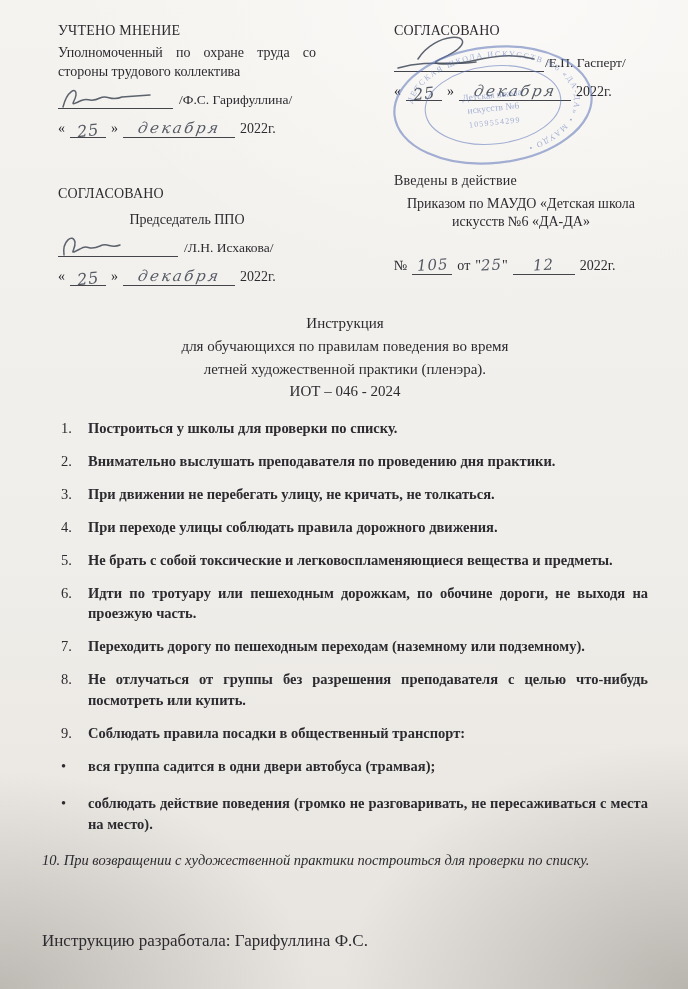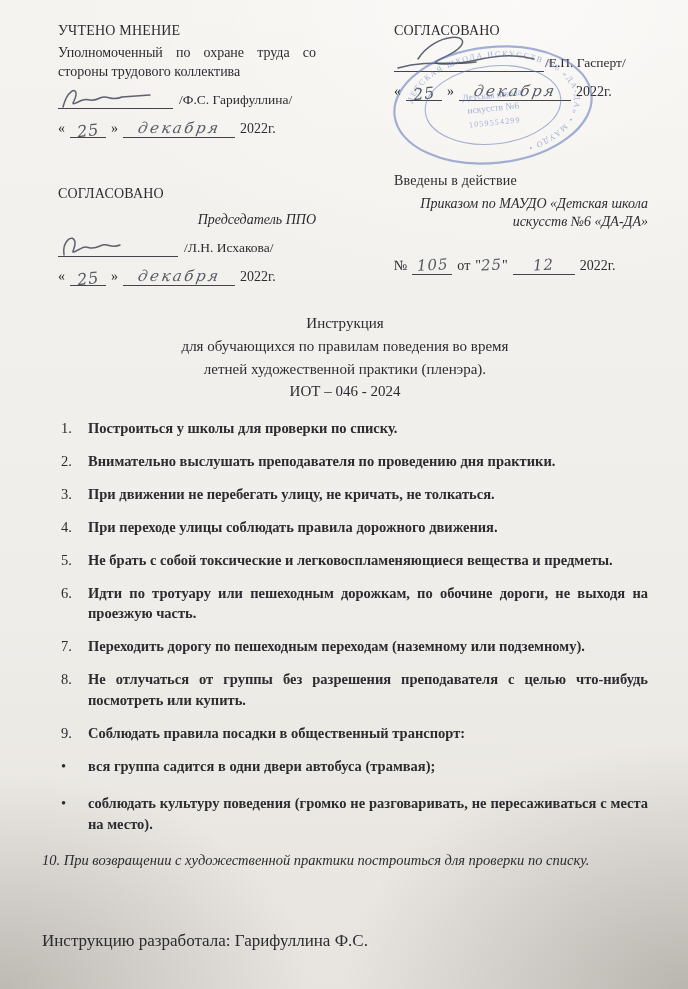--- a/index.html
+++ b/index.html
@@ -19,21 +19,21 @@
 
   
   .approvals{ display:flex; justify-content:space-between; align-items:flex-start; }
   .approvals.row2{ margin-top:34px; }
   .block{ font-size:14px; line-height:1.32; }
   .b-left{ width:258px; margin-left:16px; }
   .b-right{ width:254px; }
   .block-title{ margin-bottom:4px; letter-spacing:.2px; }
   .soglasovano .block-title{ margin-bottom:7px; }
   .block-body{ text-align:justify; }
-  .block-body.left{ text-align:right;font-style:italic; }
+  .block-body.left{ text-align:center; }
   .pad-top{ padding-top:13px; }
 
   .sig-row{ display:flex; align-items:flex-end; margin-top:10px; white-space:nowrap; }
   .utverzhdeno .sig-row{ margin-top:14px; }
   .sig-line{ position:relative; display:inline-block; height:16px; border-bottom:1px solid #44444b; }
   .w115{ width:115px; } .w120{ width:120px; } .w150{ width:150px; }
   .sig-name{ margin-left:6px; font-size:13.5px; }
   .sig-name.tight{ margin-left:1px; }
   .sig-art{ position:absolute; pointer-events:none; }
   .g1{ left:2px; bottom:-5px; width:95px; height:30px; }
@@ -223,20 +223,20 @@
     <span class="text">Соблюдать правила посадки в общественный транспорт:</span>
   </div>
 
   <div class="rule bullet">
     <span class="marker">•</span>
     <span class="text">вся группа садится в одни двери автобуса (трамвая);</span>
   </div>
 
   <div class="rule bullet">
     <span class="marker">•</span>
-    <span class="text">соблюдать культуру поведения (громко не разговаривать, не пересаживаться с места на место).</span>
+    <span class="text">соблюдать действие поведения (громко не разговаривать, не пересаживаться с места на место).</span>
   </div>
 
   <div class="rule para">10. При возвращении с художественной практики построиться для проверки по списку.</div>
 </div>
 
   <div class="footer">Инструкцию разработала: Гарифуллина Ф.С.</div>
 </div>
 
 </body></html>

